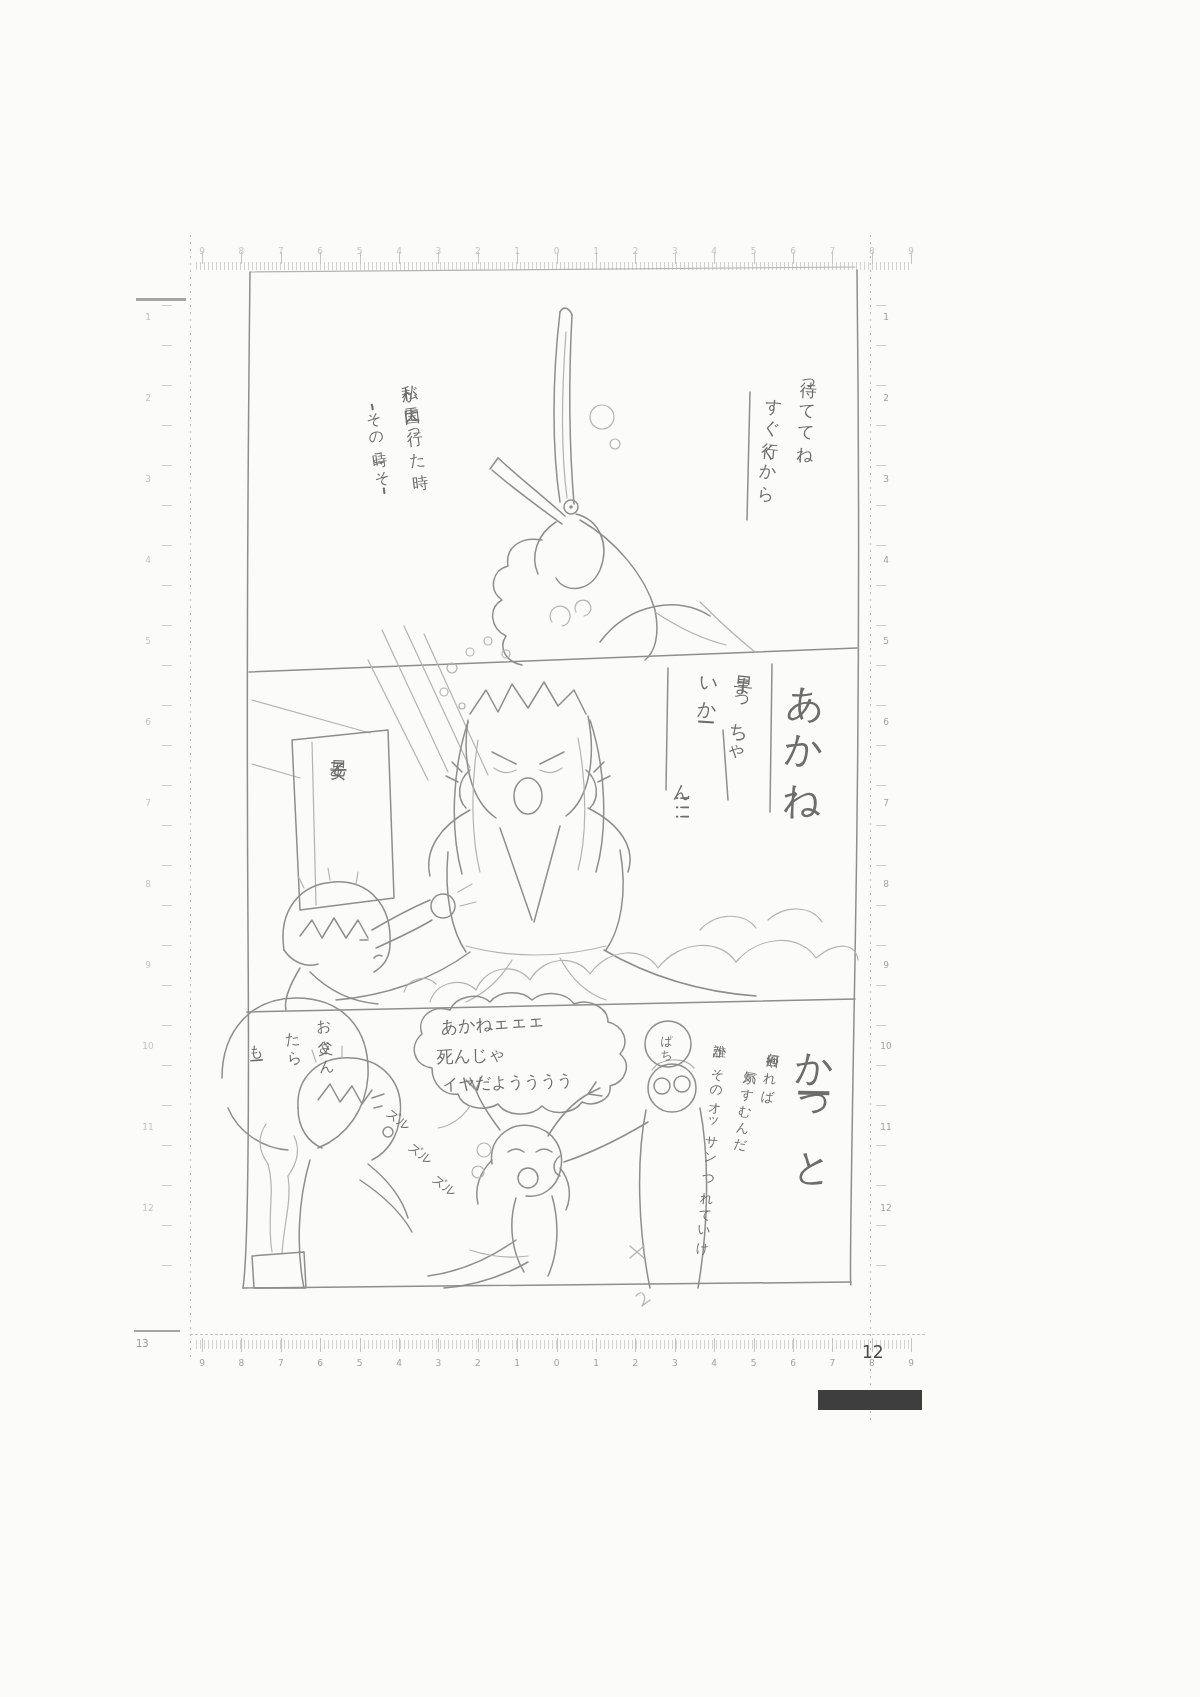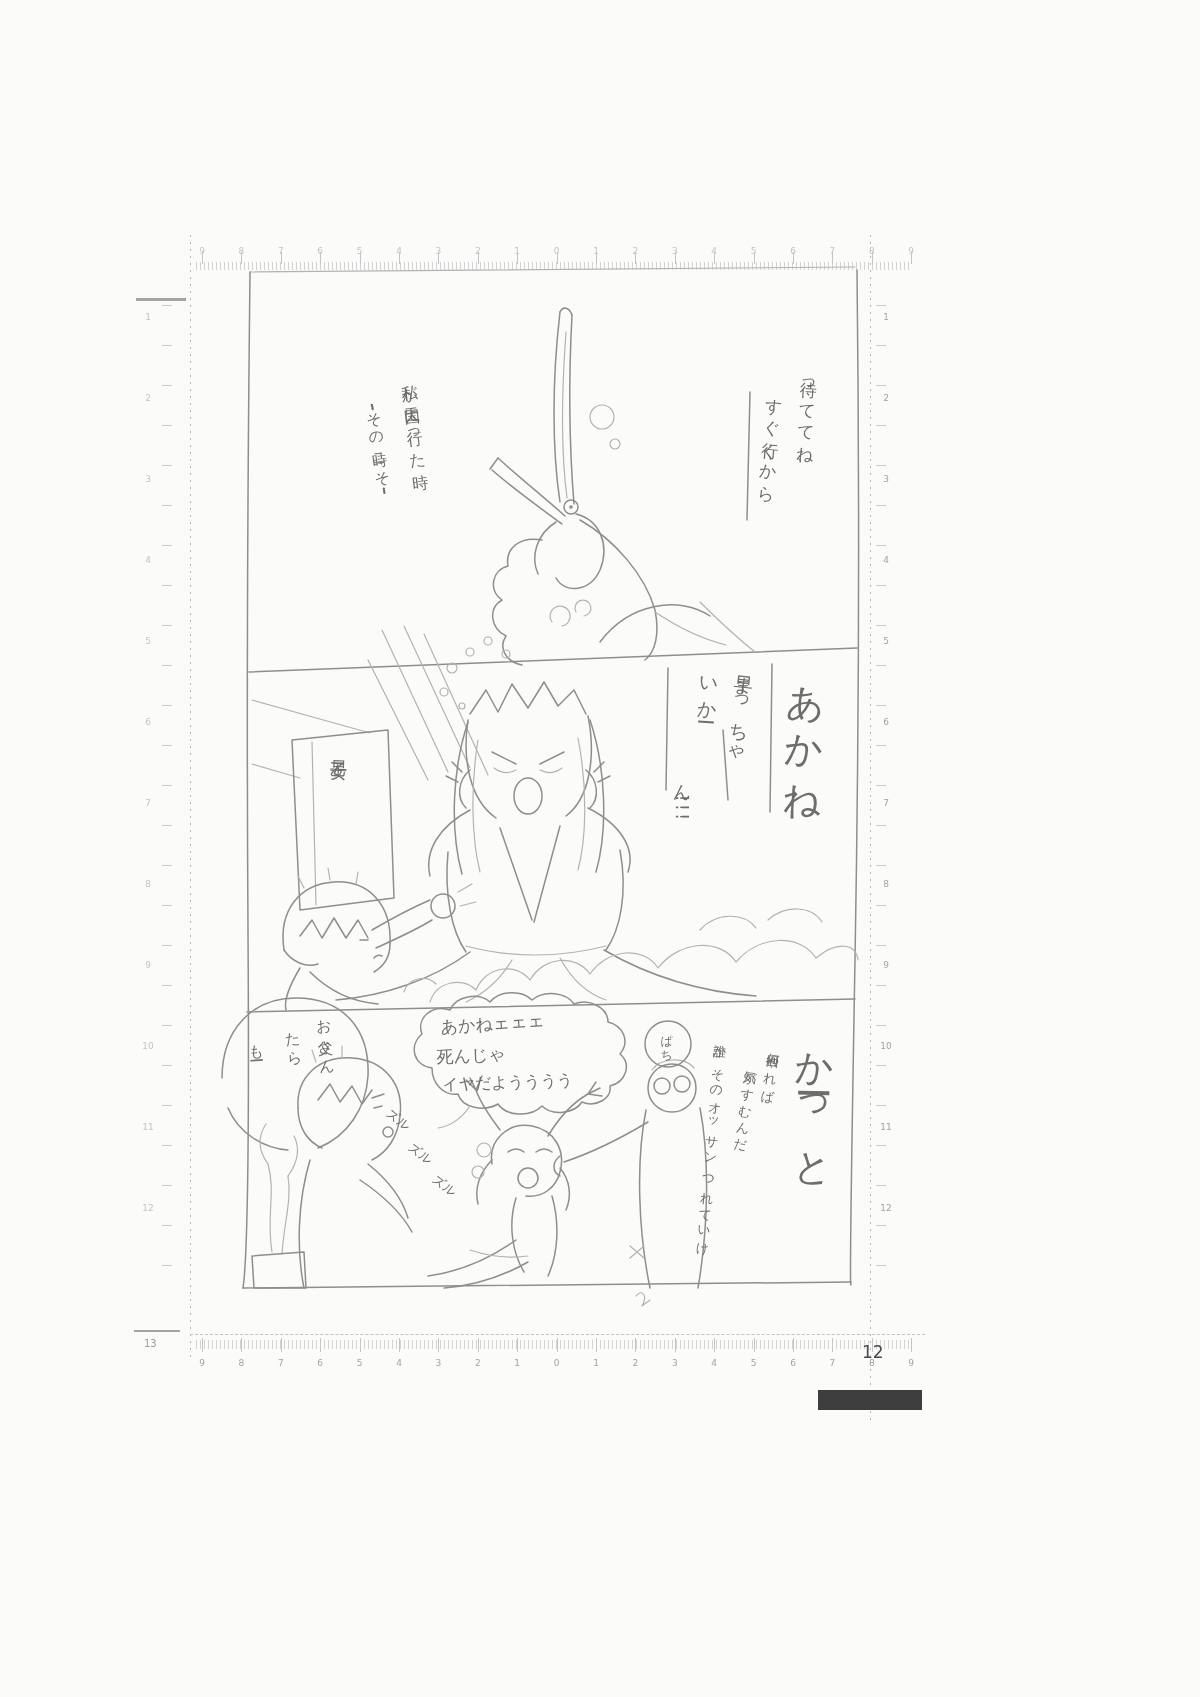--- a/index.html
+++ b/index.html
@@ -49,21 +49,21 @@
   .ticks-major-h{background:repeating-linear-gradient(90deg,#b2b2b2 0 1px,transparent 1px 39.4px);}
   .ticks-major-v{background:repeating-linear-gradient(180deg,#bdbdbd 0 1px,transparent 1px 40px);}
   .dotline-v{position:absolute;width:1px;background:repeating-linear-gradient(180deg,#b8b8b8 0 2px,transparent 2px 7px);}
   .dashline-h{position:absolute;height:0;border-top:1px dashed #c4c4c4;}
   .corner-bar{position:absolute;background:#8f8f8f;opacity:.8;}
 
   #page-num{
     position:absolute;left:862px;top:1342px;
     font-size:17px;color:#4a4a4a;
   }
-  #corner-13{position:absolute;left:144px;top:1338px;font-size:10px;color:#9c9c9c;text-align:right;}
+  #corner-13{position:absolute;left:136px;top:1338px;font-size:10px;color:#9c9c9c;text-align:right;}
   #footer-bar{
     position:absolute;left:818px;top:1390px;width:104px;height:20px;
     background:#3e3e3e;
   }
 </style>
 </head>
 <body>
 
 <div id="stage">
 

